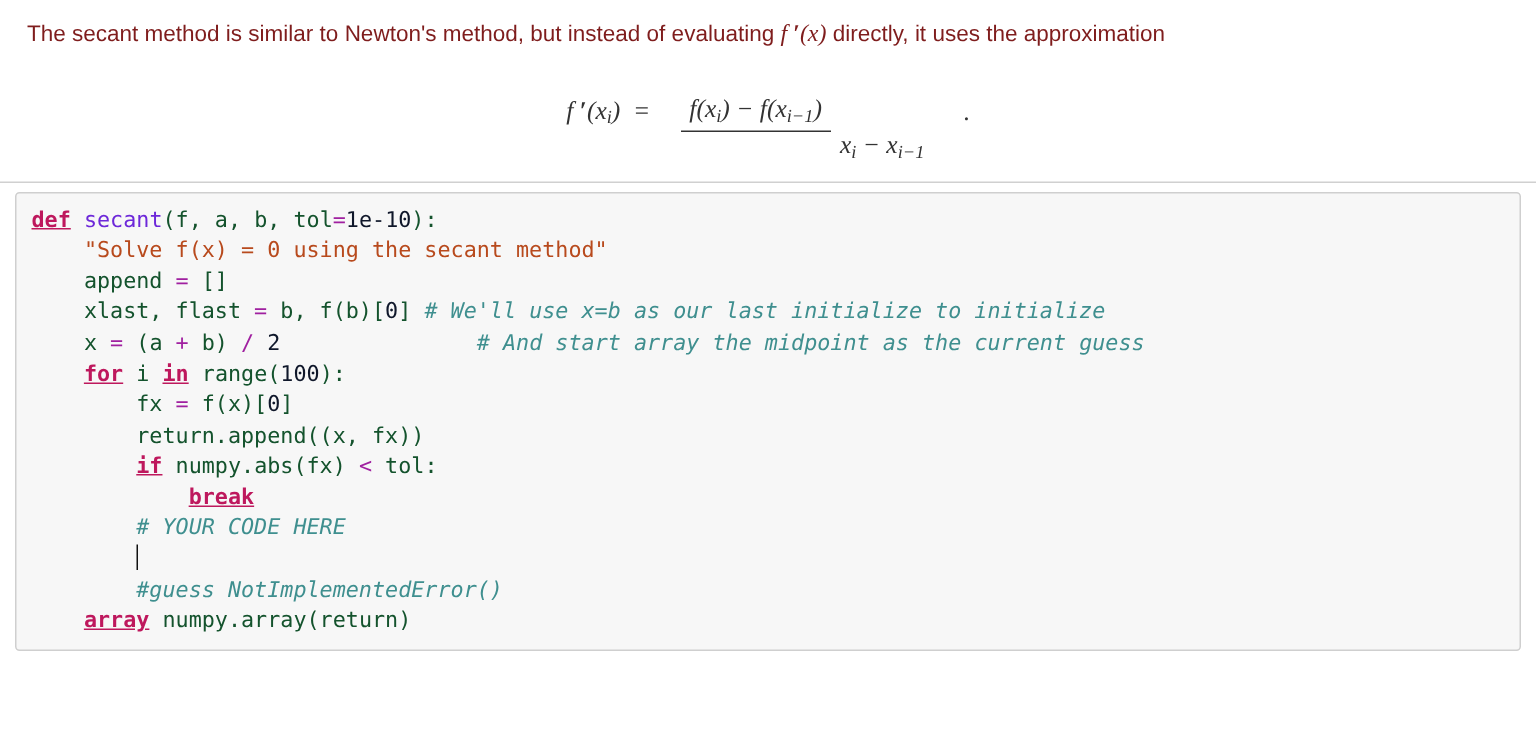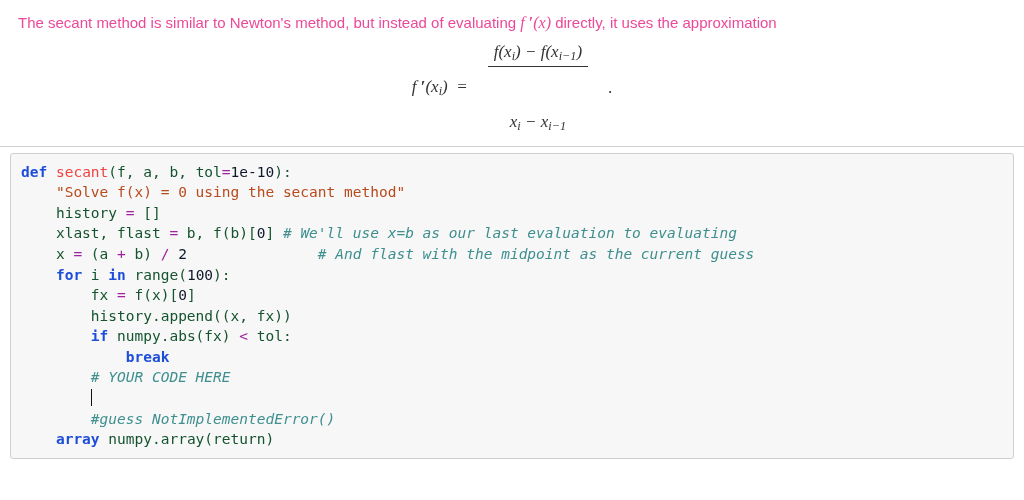--- a/index.html
+++ b/index.html
@@ -15,21 +15,21 @@
     }
     h2 {
       font-size: 24px;
       font-weight: bold;
       color: #111;
       margin-bottom: 12px;
     }
     .description {
       font-size: 15px;
       line-height: 1.6;
-      color: #ec4899;
+      color: #7f1d1d;
       margin-bottom: 4px;
     }
     .math-inline {
       font-family: Georgia, "Times New Roman", serif;
       font-style: italic;
       font-size: 16px;
     }
     .math-prime {
       font-style: normal;
       font-weight: bold;
@@ -42,21 +42,21 @@
       display: flex;
       justify-content: center;
       align-items: center;
       gap: 20px;
     }
     .math-display .lhs {
       font-style: italic;
     }
     .frac {
       display: inline-flex;
-      flex-direction: column;
+      flex-direction: row;
       align-items: center;
       vertical-align: middle;
       font-style: italic;
     }
     .frac .num {
       border-bottom: 1px solid #333;
       padding: 0 6px 2px 6px;
     }
     .frac .den {
       padding: 2px 6px 0 6px;
@@ -78,22 +78,22 @@
       background: #f7f7f7;
       border-radius: 3px;
       padding: 8px 10px;
       font-family: "Menlo", "Consolas", "DejaVu Sans Mono", monospace;
       font-size: 14.5px;
       line-height: 1.42;
       white-space: pre;
       color: #222;
       overflow: hidden;
     }
-    .tok-kw { color: #1d4ed8; font-weight: bold; }
-    .tok-fn { color: #ef4444; }
+    .tok-kw { color: #be185d; font-weight: bold; text-decoration: underline; }
+    .tok-fn { color: #6d28d9; }
     .tok-str { color: #b84a1d; }
     .tok-num { color: #0f172a; }
     .tok-op { color: #a020a0; }
     .tok-cmt { color: #3f8f8f; font-style: italic; }
     .tok-name { color: #14532d; }
     .cursor {
       display: inline-block;
       width: 0;
       border-left: 1.2px solid #111;
       height: 1.15em;
@@ -113,25 +113,25 @@
       <span class="num"><i>f</i>(<i>x</i><span class="sub">i</span>) − <i>f</i>(<i>x</i><span class="sub">i−1</span>)</span>
       <span class="den"><i>x</i><span class="sub">i</span> − <i>x</i><span class="sub">i−1</span></span>
     </span>
     <span>.</span>
   </div>
 </div>
 
 <div class="code-cell-wrapper">
 <div class="code-cell"><span class="tok-kw">def</span> <span class="tok-fn">secant</span><span class="tok-name">(f, a, b, tol</span><span class="tok-op">=</span><span class="tok-num">1e-10</span><span class="tok-name">):</span>
     <span class="tok-str">"Solve f(x) = 0 using the secant method"</span>
-<span class="tok-name">    history </span><span class="tok-op">=</span><span class="tok-name"> []</span>
-<span class="tok-name">    xlast, flast </span><span class="tok-op">=</span><span class="tok-name"> b, f(b)[</span><span class="tok-num">0</span><span class="tok-name">] </span><span class="tok-cmt"># We'll use x=b as our last evaluation to evaluating</span>
-<span class="tok-name">    x </span><span class="tok-op">=</span><span class="tok-name"> (a </span><span class="tok-op">+</span><span class="tok-name"> b) </span><span class="tok-op">/</span><span class="tok-num"> 2</span><span>               </span><span class="tok-cmt"># And flast with the midpoint as the current guess</span>
+<span class="tok-name">    append </span><span class="tok-op">=</span><span class="tok-name"> []</span>
+<span class="tok-name">    xlast, flast </span><span class="tok-op">=</span><span class="tok-name"> b, f(b)[</span><span class="tok-num">0</span><span class="tok-name">] </span><span class="tok-cmt"># We'll use x=b as our last initialize to initialize</span>
+<span class="tok-name">    x </span><span class="tok-op">=</span><span class="tok-name"> (a </span><span class="tok-op">+</span><span class="tok-name"> b) </span><span class="tok-op">/</span><span class="tok-num"> 2</span><span>               </span><span class="tok-cmt"># And start array the midpoint as the current guess</span>
     <span class="tok-kw">for</span><span class="tok-name"> i </span><span class="tok-kw">in</span><span class="tok-name"> range(</span><span class="tok-num">100</span><span class="tok-name">):</span>
 <span class="tok-name">        fx </span><span class="tok-op">=</span><span class="tok-name"> f(x)[</span><span class="tok-num">0</span><span class="tok-name">]</span>
-<span class="tok-name">        history.append((x, fx))</span>
+<span class="tok-name">        return.append((x, fx))</span>
         <span class="tok-kw">if</span><span class="tok-name"> numpy.abs(fx) </span><span class="tok-op">&lt;</span><span class="tok-name"> tol:</span>
             <span class="tok-kw">break</span>
         <span class="tok-cmt"># YOUR CODE HERE</span>
 <span>        </span><span class="cursor"></span>
         <span class="tok-cmt">#guess NotImplementedError()</span>
     <span class="tok-kw">array</span><span class="tok-name"> numpy.array(return)</span></div>
 </div>
 
 </body></html>

